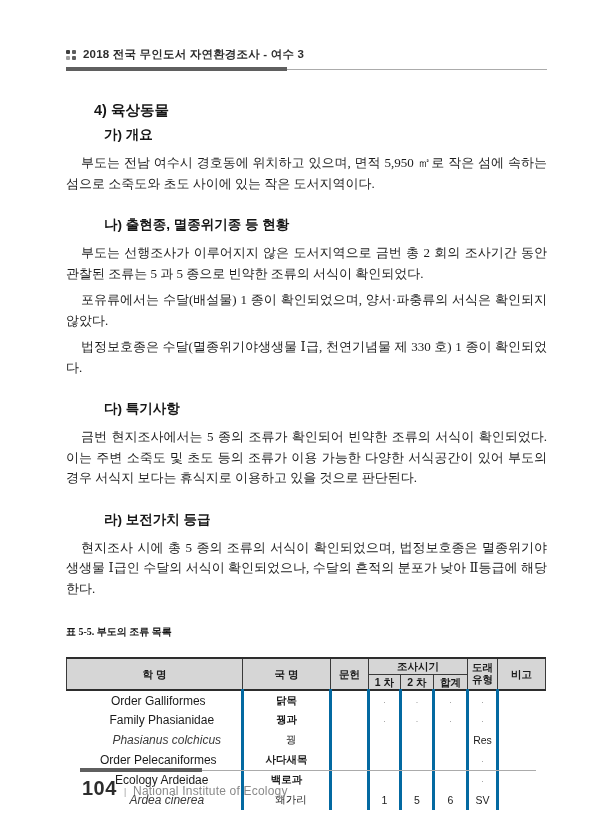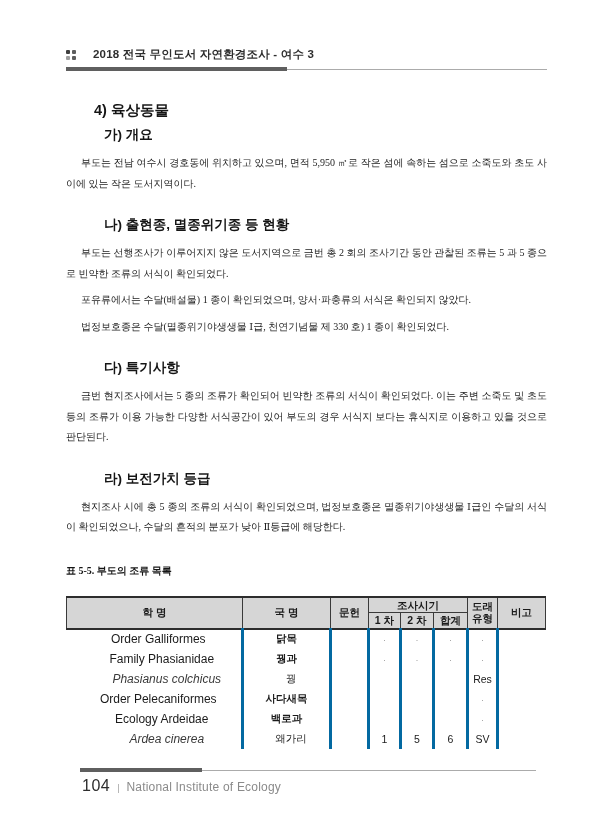--- a/index.html
+++ b/index.html
@@ -14,21 +14,21 @@
   *{box-sizing:border-box;}
   html,body{margin:0;padding:0;}
   body{
     width:614px;height:840px;background:#ffffff;color:var(--ink);
     font-family:"Liberation Serif","DejaVu Serif",serif;
     overflow:hidden;position:relative;
   }
   .content{margin:0 66px;width:481px;}
   
   .hdr-row{
-    display:flex;align-items:center;gap:17px;
+    display:flex;align-items:center;gap:7px;
     padding-top:47px;
     font-family:"Liberation Sans","DejaVu Sans",sans-serif;
     font-size:11.5px;font-weight:bold;color:#2e2e2e;letter-spacing:0.2px;
   }
   .grid-icon{display:grid;grid-template-columns:4px 4px;grid-template-rows:4px 4px;gap:2px;}
   .grid-icon i{display:block;width:4px;height:4px;border-radius:1px;}
   .grid-icon .d1{background:#3f3f3f;}
   .grid-icon .d2{background:#5e5e5e;}
   .grid-icon .d3{background:#9f9f9f;}
   .grid-icon .d4{background:#5e5e5e;}
@@ -40,21 +40,21 @@
     font-size:14.5px;font-weight:bold;color:#151515;
     margin:31px 0 0 28px;
   }
   .h2{
     font-family:"Liberation Sans","DejaVu Sans",sans-serif;
     font-size:13.5px;font-weight:bold;color:#151515;
     margin:22px 0 0 38px;
   }
   .h2.first{margin-top:6px;}
   .para{
-    font-size:10px;line-height:20.5px;text-align:justify;
+    font-size:13px;line-height:20.5px;text-align:justify;
     text-indent:15px;margin:9px 0 0 0;color:#1c1c1c;
   }
   .para.tight{margin-top:6px;}
   
   .tbl-caption{
     font-family:"Liberation Serif","DejaVu Serif",serif;
     font-size:10px;font-weight:bold;color:#151515;margin:26px 0 0 0;
   }
   table.birds{
     border-collapse:collapse;table-layout:fixed;width:479px;margin-top:18px;
@@ -87,21 +87,21 @@
   .lv-species td.kor{padding-left:9px;}
   td .dotv{color:var(--dot);font-size:9px;}
   
   .ftr-rule{position:absolute;left:80px;right:78px;top:770px;height:1px;background:var(--rule-light);}
   .ftr-rule .dark-seg{position:absolute;left:0;top:-2px;height:4px;width:122px;background:var(--rule-dark);}
   .ftr-text{
     position:absolute;left:82px;top:777px;
     display:flex;align-items:baseline;gap:7px;
     font-family:"Liberation Sans","DejaVu Sans",sans-serif;
   }
-  .ftr-page{font-size:16px;font-weight:normal;color:#2d2d2d;letter-spacing:0.5px;}
+  .ftr-page{font-size:20px;font-weight:bold;color:#2d2d2d;letter-spacing:0.5px;}
   .ftr-sep{font-size:8.5px;color:#9a9a9a;}
   .ftr-pub{font-size:12px;color:var(--footer-muted);letter-spacing:0.2px;}
 </style>
 </head>
 <body>
 
 <div class="content">
 
   <div class="hdr-row">
     <span class="grid-icon">

